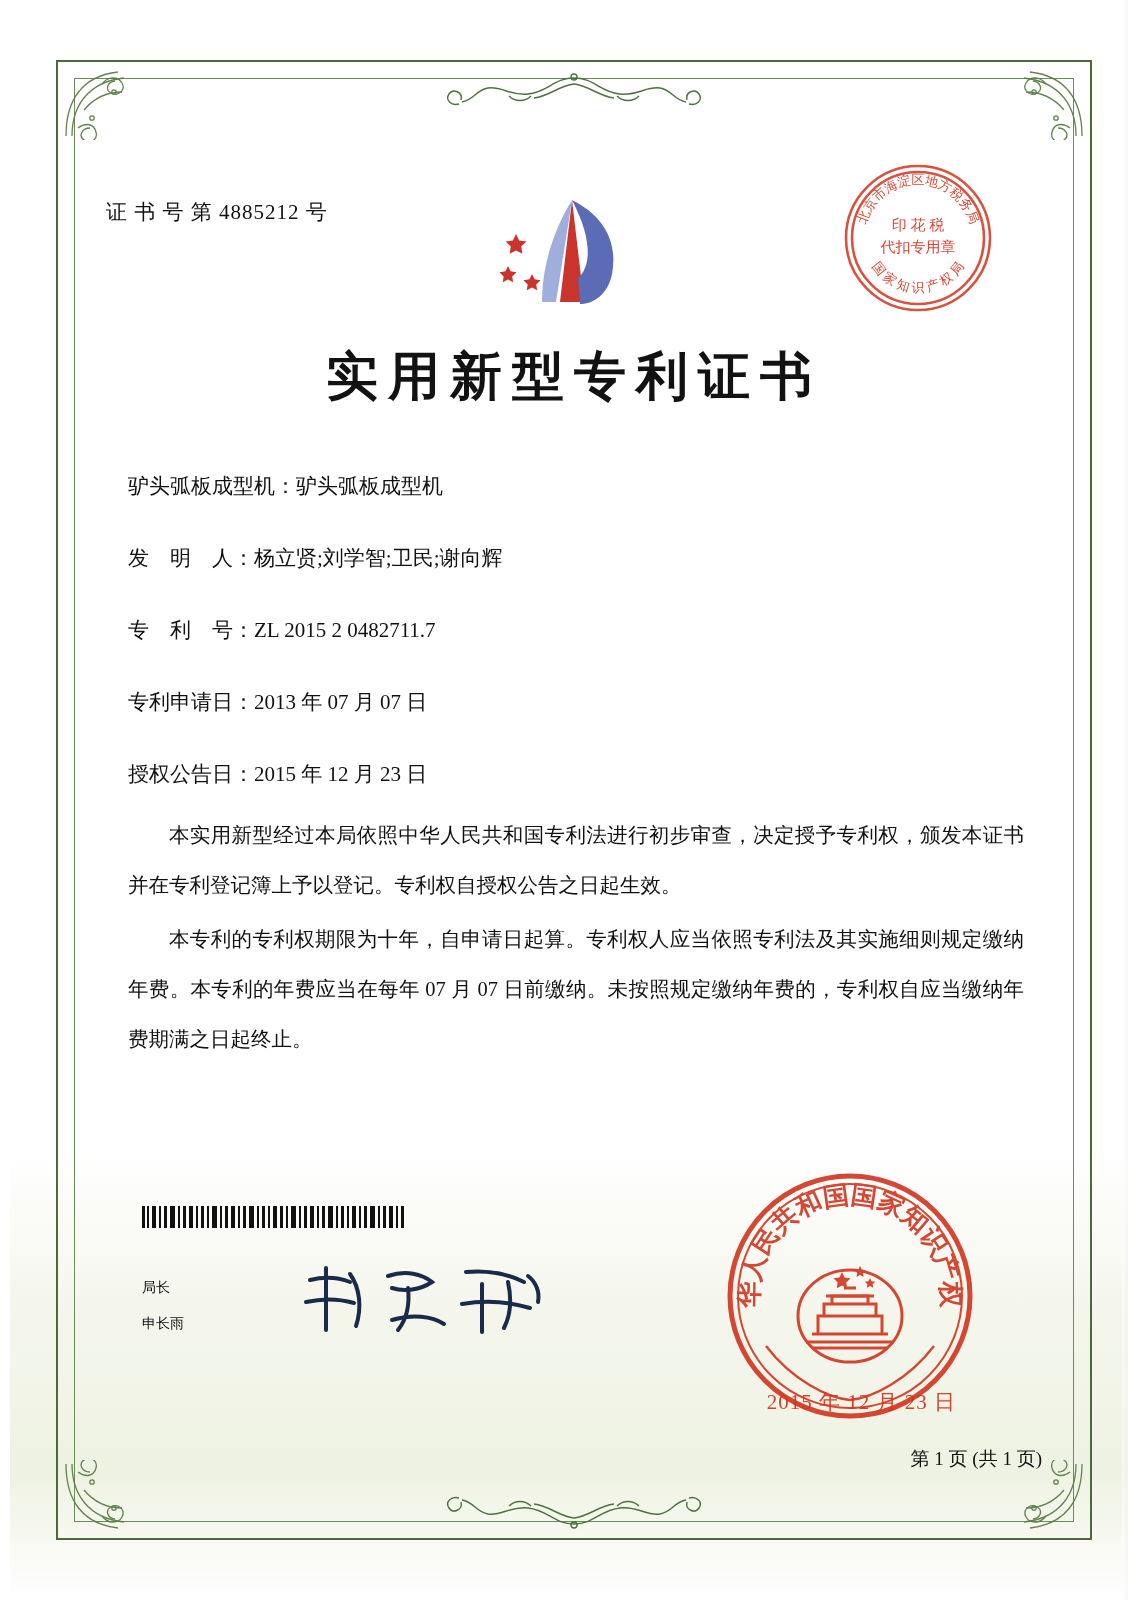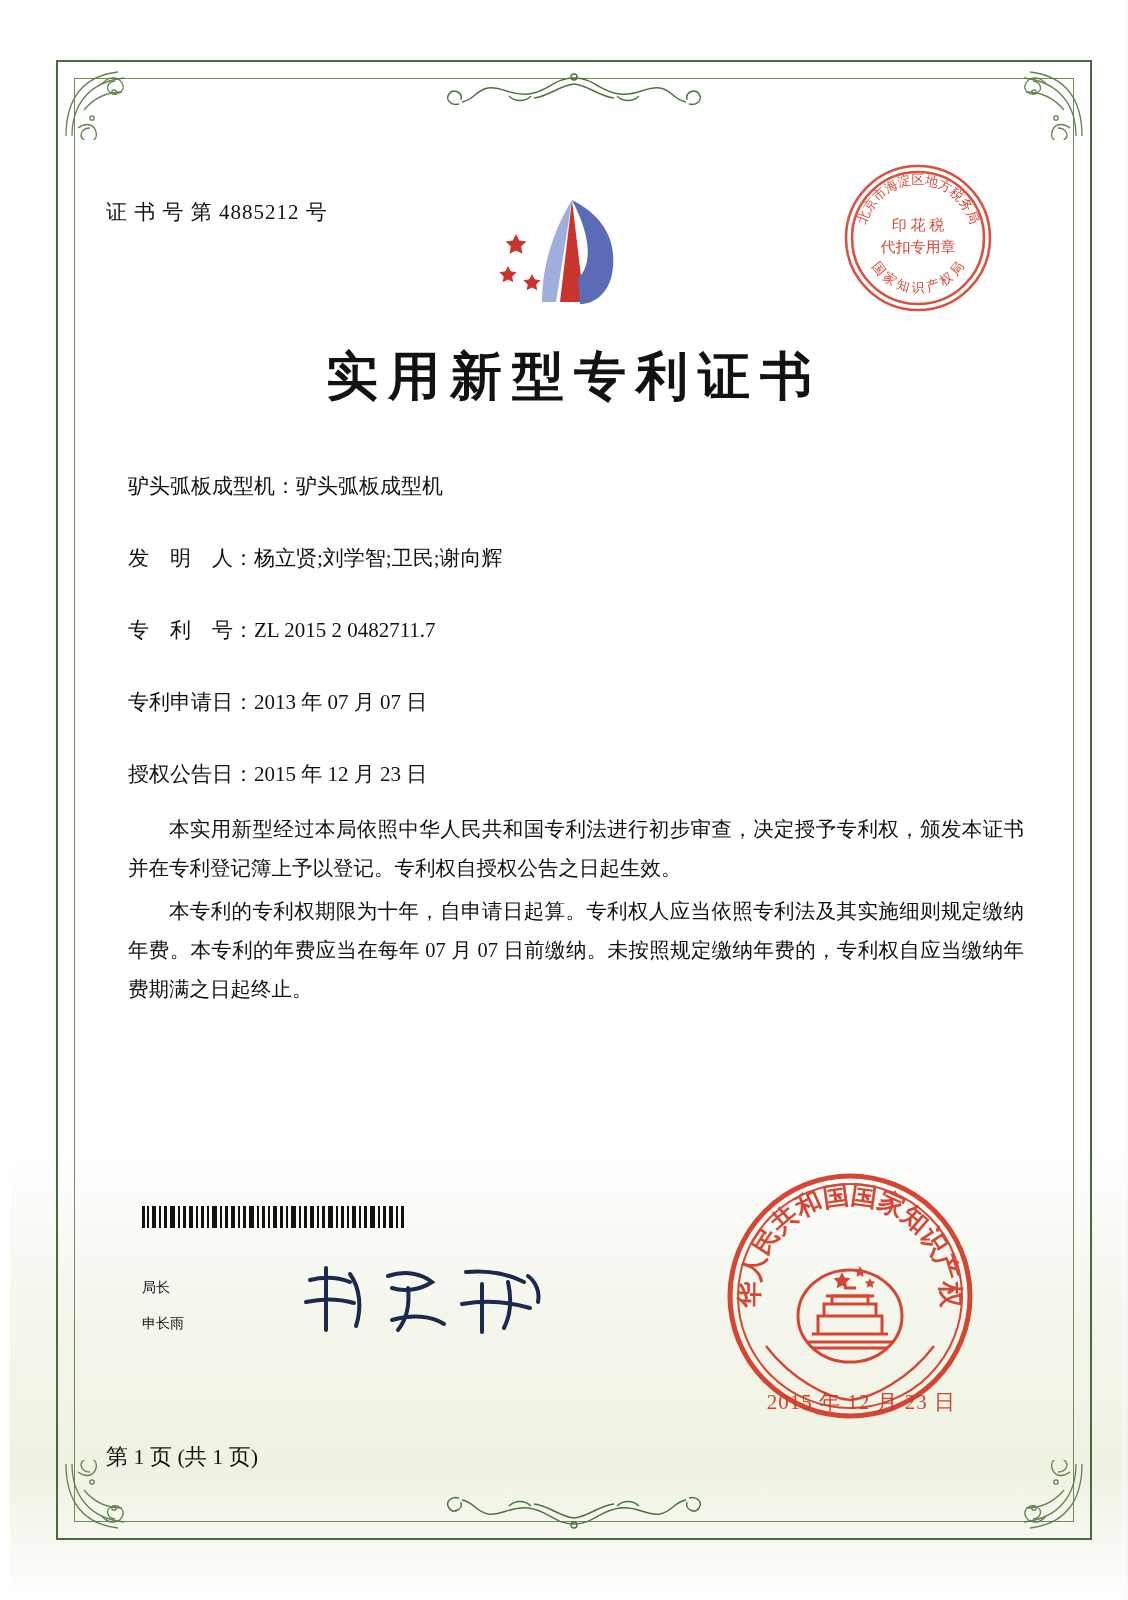--- a/index.html
+++ b/index.html
@@ -105,21 +105,21 @@
     margin-bottom:44px;
     white-space:nowrap;
   }
   .field .lbl{display:inline-block;}
   .field .val{display:inline-block;}
 
   .paras{
     position:absolute;
     left:22px;top:690px;right:18px;
     font-size:20.5px;
-    line-height:39px;
+    line-height:50px;
     color:#111;
     text-align:justify;
   }
   .paras p{margin:0 0 4px 0;text-indent:2em;}
 
   .barcode{
     position:absolute;
     left:36px;top:1086px;
     width:280px;height:22px;
   }
@@ -152,22 +152,22 @@
     right:86px;top:1268px;
     font-size:21px;
     color:#d1341f;
     letter-spacing:1px;
     opacity:.92;
   }
 
   .footer{
     position:absolute;
     left:0;right:0;bottom:8px;
-    text-align:left;
-    font-size:22px;
+    text-align:right;
+    font-size:19px;
     color:#111;
   }
   .scan-edge{
     position:absolute;
     right:0;top:0;width:16px;height:1600px;
     background:linear-gradient(to right,#ffffff,#d9d9d9);
     opacity:.5;
   }
 </style>
 </head>

